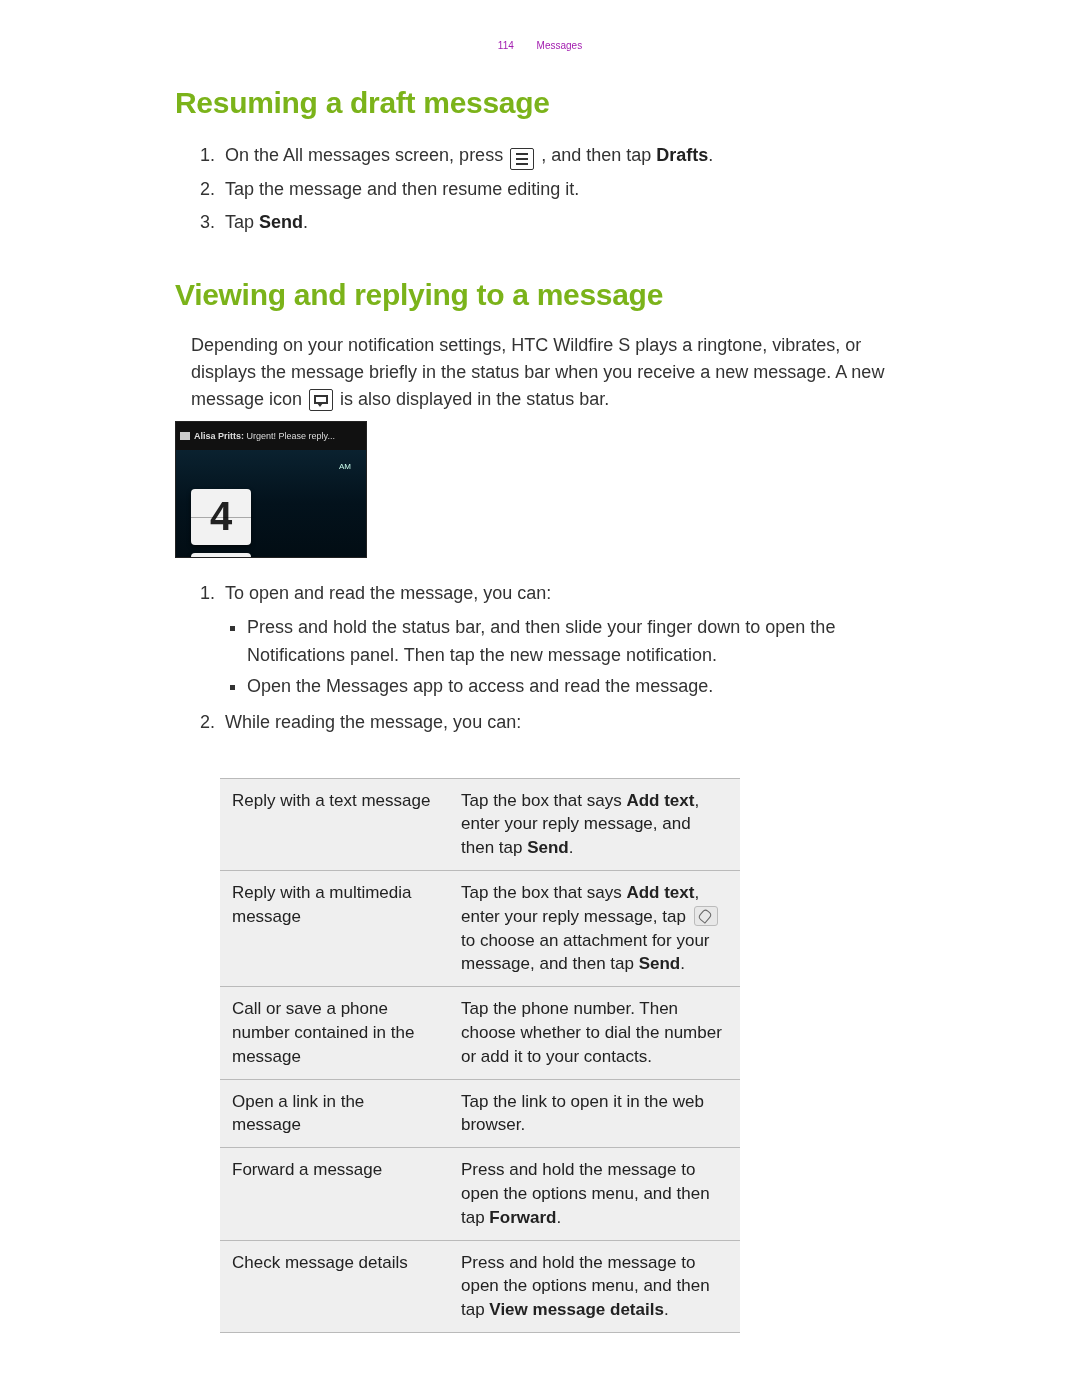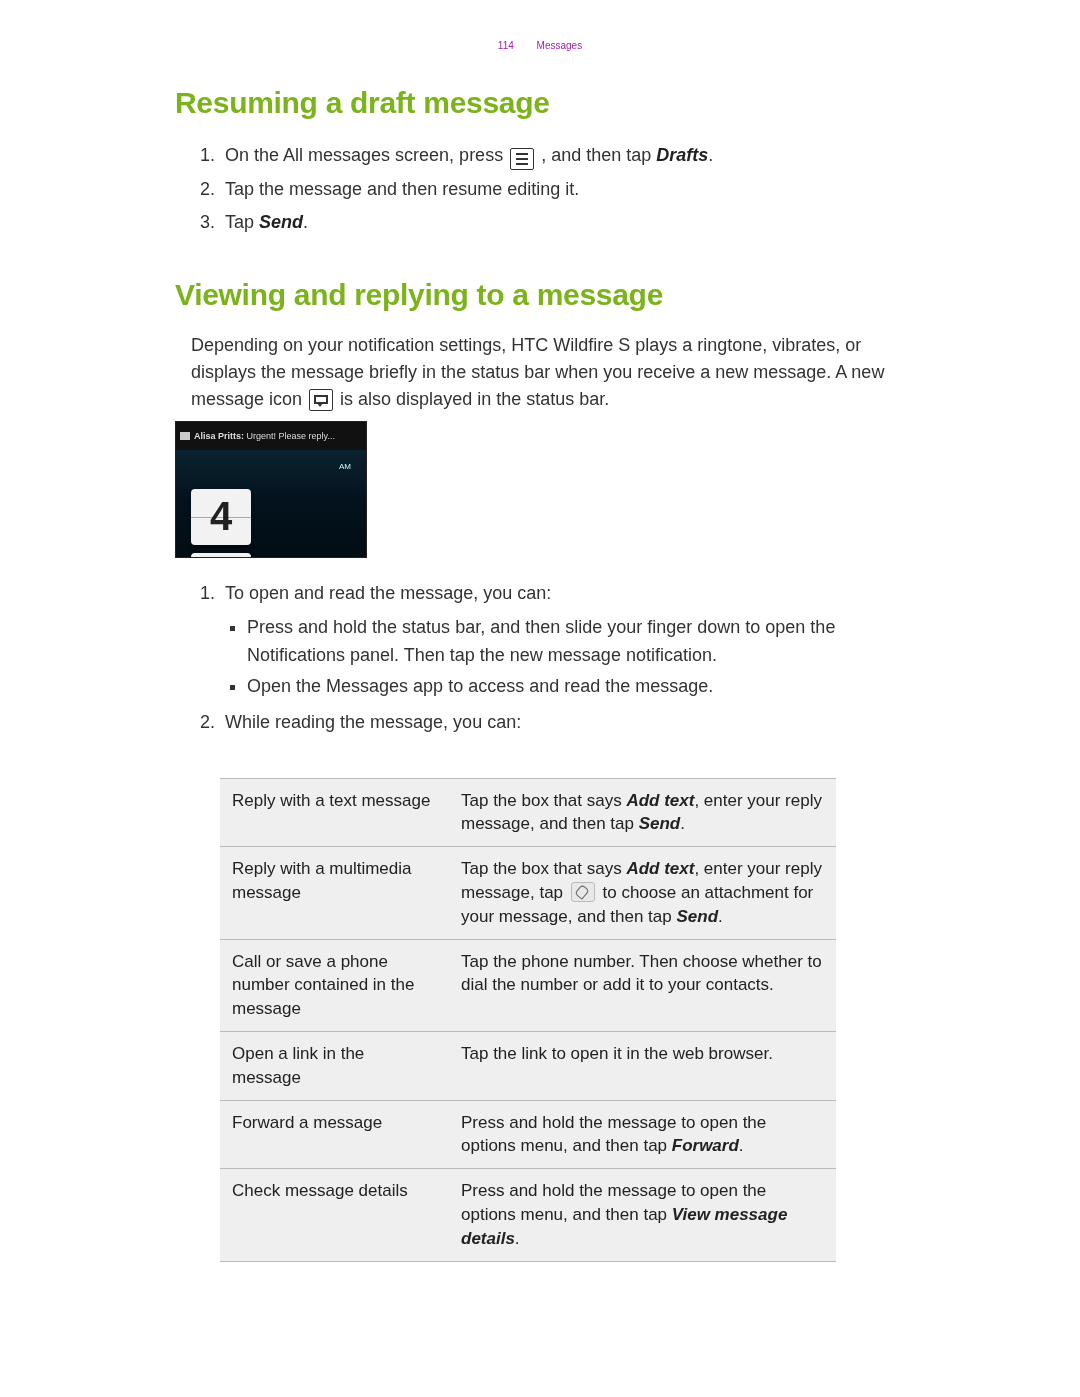--- a/index.html
+++ b/index.html
@@ -37,21 +37,21 @@
     margin: 0 0 40px 0;
     padding-left: 45px;
     font-size: 18px;
     line-height: 1.7;
     color: #333333;
   }
   ol.steps > li {
     padding-left: 5px;
     margin-bottom: 3px;
   }
-  .bold { font-weight: 700; color: #222; font-style: italic; }
+  .bold { font-weight: 700; color: #222; }
   .para {
     font-size: 18px;
     line-height: 1.5;
     color: #333333;
     margin: 20px 0 8px 16px;
   }
   .inline-icon-box {
     display: inline-flex;
     align-items: center;
     justify-content: center;
@@ -194,21 +194,21 @@
     list-style: square;
     font-size: 18px;
     line-height: 1.55;
     padding-left: 22px;
     margin: 6px 0 6px 0;
   }
   ul.bullets li { margin-bottom: 3px; }
 
   table.actions {
     border-collapse: collapse;
-    width: 616px;
+    width: 520px;
     margin-left: 45px;
     margin-top: 8px;
     font-size: 17px;
   }
   table.actions td {
     border-top: 1px solid #bababa;
     border-bottom: 1px solid #bababa;
     background: #efefef;
     padding: 10px 12px;
     vertical-align: top;

